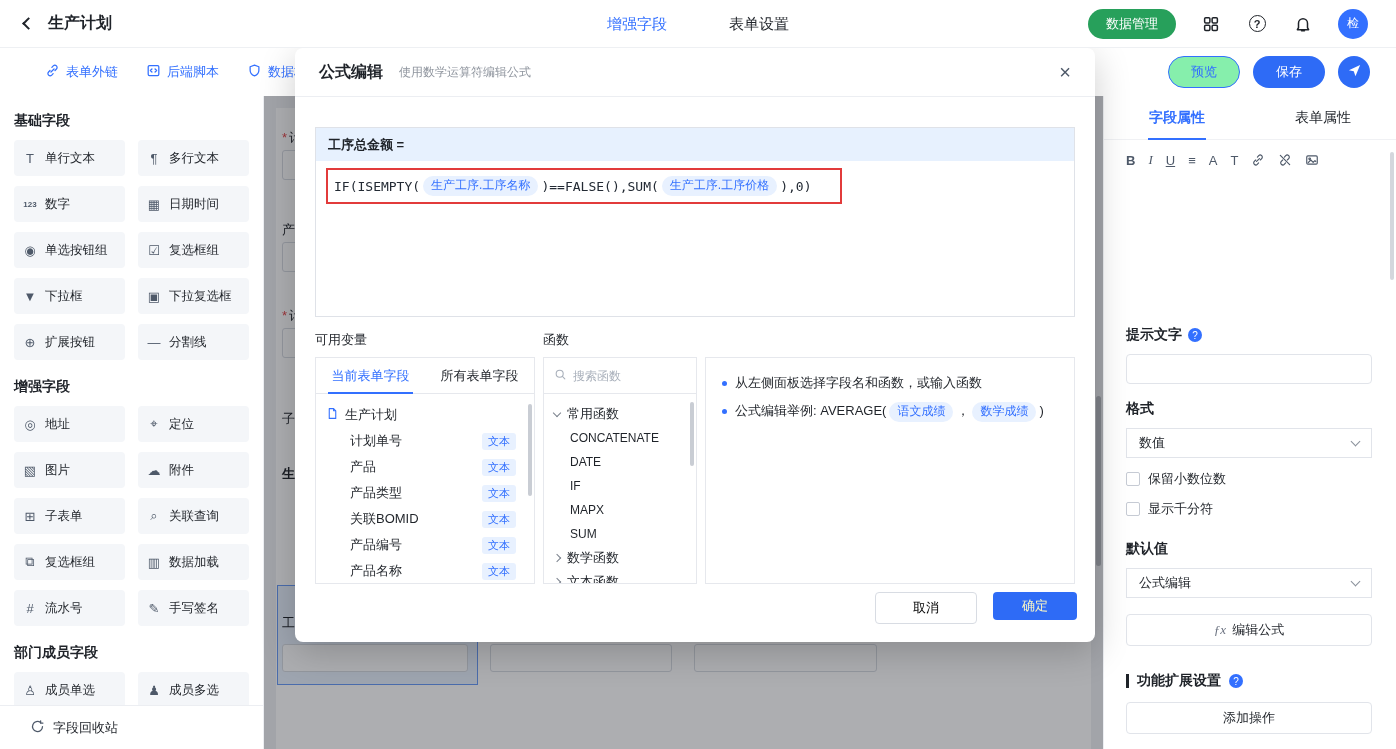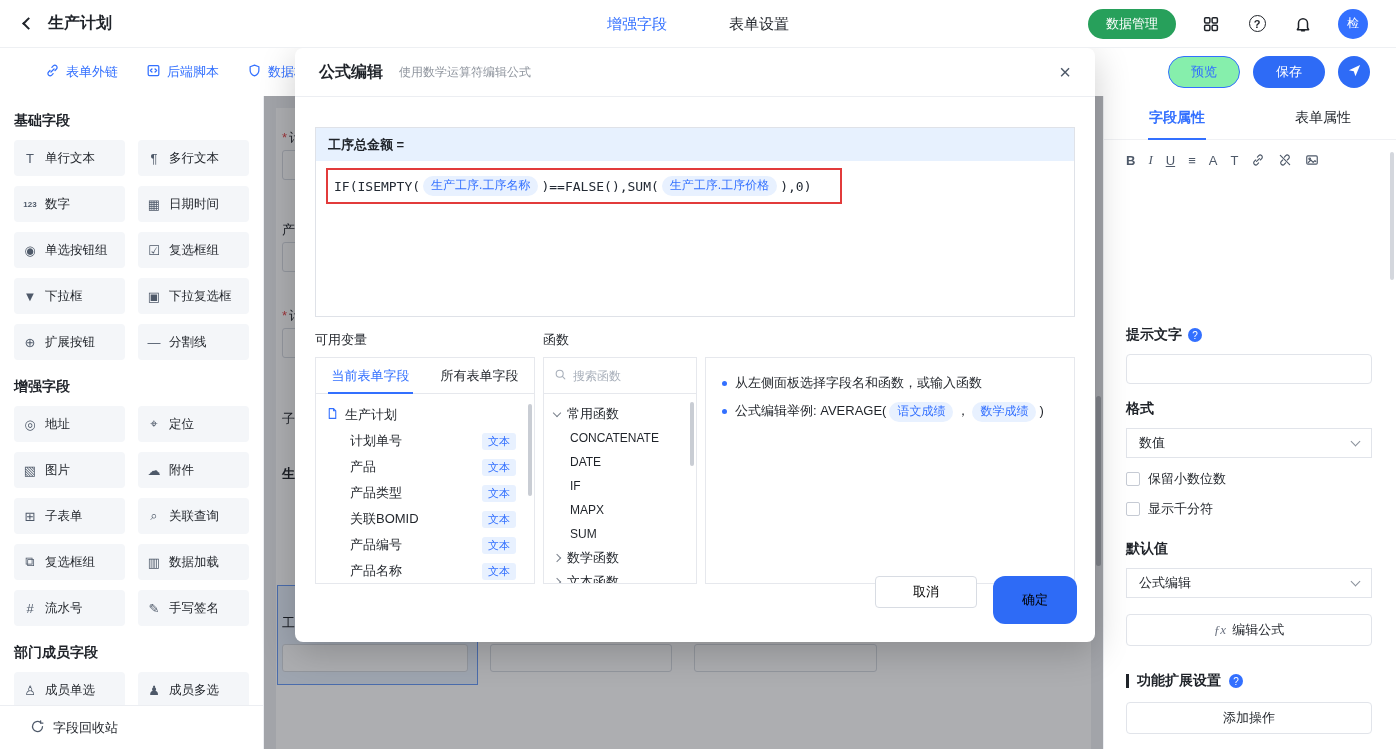--- a/index.html
+++ b/index.html
@@ -85,21 +85,21 @@
   .fitem{height:24px;display:flex;align-items:center;padding-left:26px;font-size:12px;cursor:pointer;}
   .chev{width:6px;height:6px;border-right:1.4px solid #7a818c;border-bottom:1.4px solid #7a818c;display:inline-block;flex-shrink:0;}
   .chev.down{transform:rotate(45deg);margin-top:-3px;}
   .chev.right{transform:rotate(-45deg);}
   .fscroll{position:absolute;right:2px;top:44px;width:4px;height:64px;background:#c9cdd4;border-radius:2px;}
   .helpbox{flex:1;border:1px solid #e6e8ed;padding:15px 16px;font-size:13px;}
   .hline{display:flex;align-items:flex-start;gap:8px;margin-bottom:8px;line-height:20px;}
   .dot{width:5px;height:5px;border-radius:50%;background:#3370ff;margin-top:8px;flex-shrink:0;}
   .m-foot{position:absolute;right:18px;bottom:18px;display:flex;gap:16px;}
   .btn-cancel{width:102px;height:32px;background:#fff;border:1px solid #d8dce3;border-radius:4px;font-size:13px;cursor:pointer;}
-  .btn-ok{width:84px;height:48px;background:#2e6bf6;border:none;border-radius:12px;font-size:13px;color:#000000;cursor:pointer;}
+  .btn-ok{width:84px;height:28px;background:#2e6bf6;border:none;border-radius:4px;font-size:13px;color:#fef9c3;cursor:pointer;}
 
   
   .props{position:absolute;top:96px;right:0;bottom:0;width:293px;background:#fff;border-left:1px solid #eceef2;z-index:4;overflow:hidden;}
   .ptabs{display:flex;height:44px;border-bottom:1px solid #f0f1f4;}
   .ptab{flex:1;display:flex;align-items:center;justify-content:center;font-size:14px;cursor:pointer;position:relative;}
   .ptab.active{color:#3370ff;font-weight:600;}
   .ptab.active::after{content:"";position:absolute;bottom:-1px;left:50%;transform:translateX(-50%);width:58px;height:2px;background:#3370ff;}
   .rt-toolbar{display:flex;align-items:center;gap:13px;padding:12px 18px 6px 22px;color:#4e5969;}
   .rt-i{font-size:13px;cursor:pointer;display:flex;align-items:center;}
   .rt-b{font-weight:700;}

